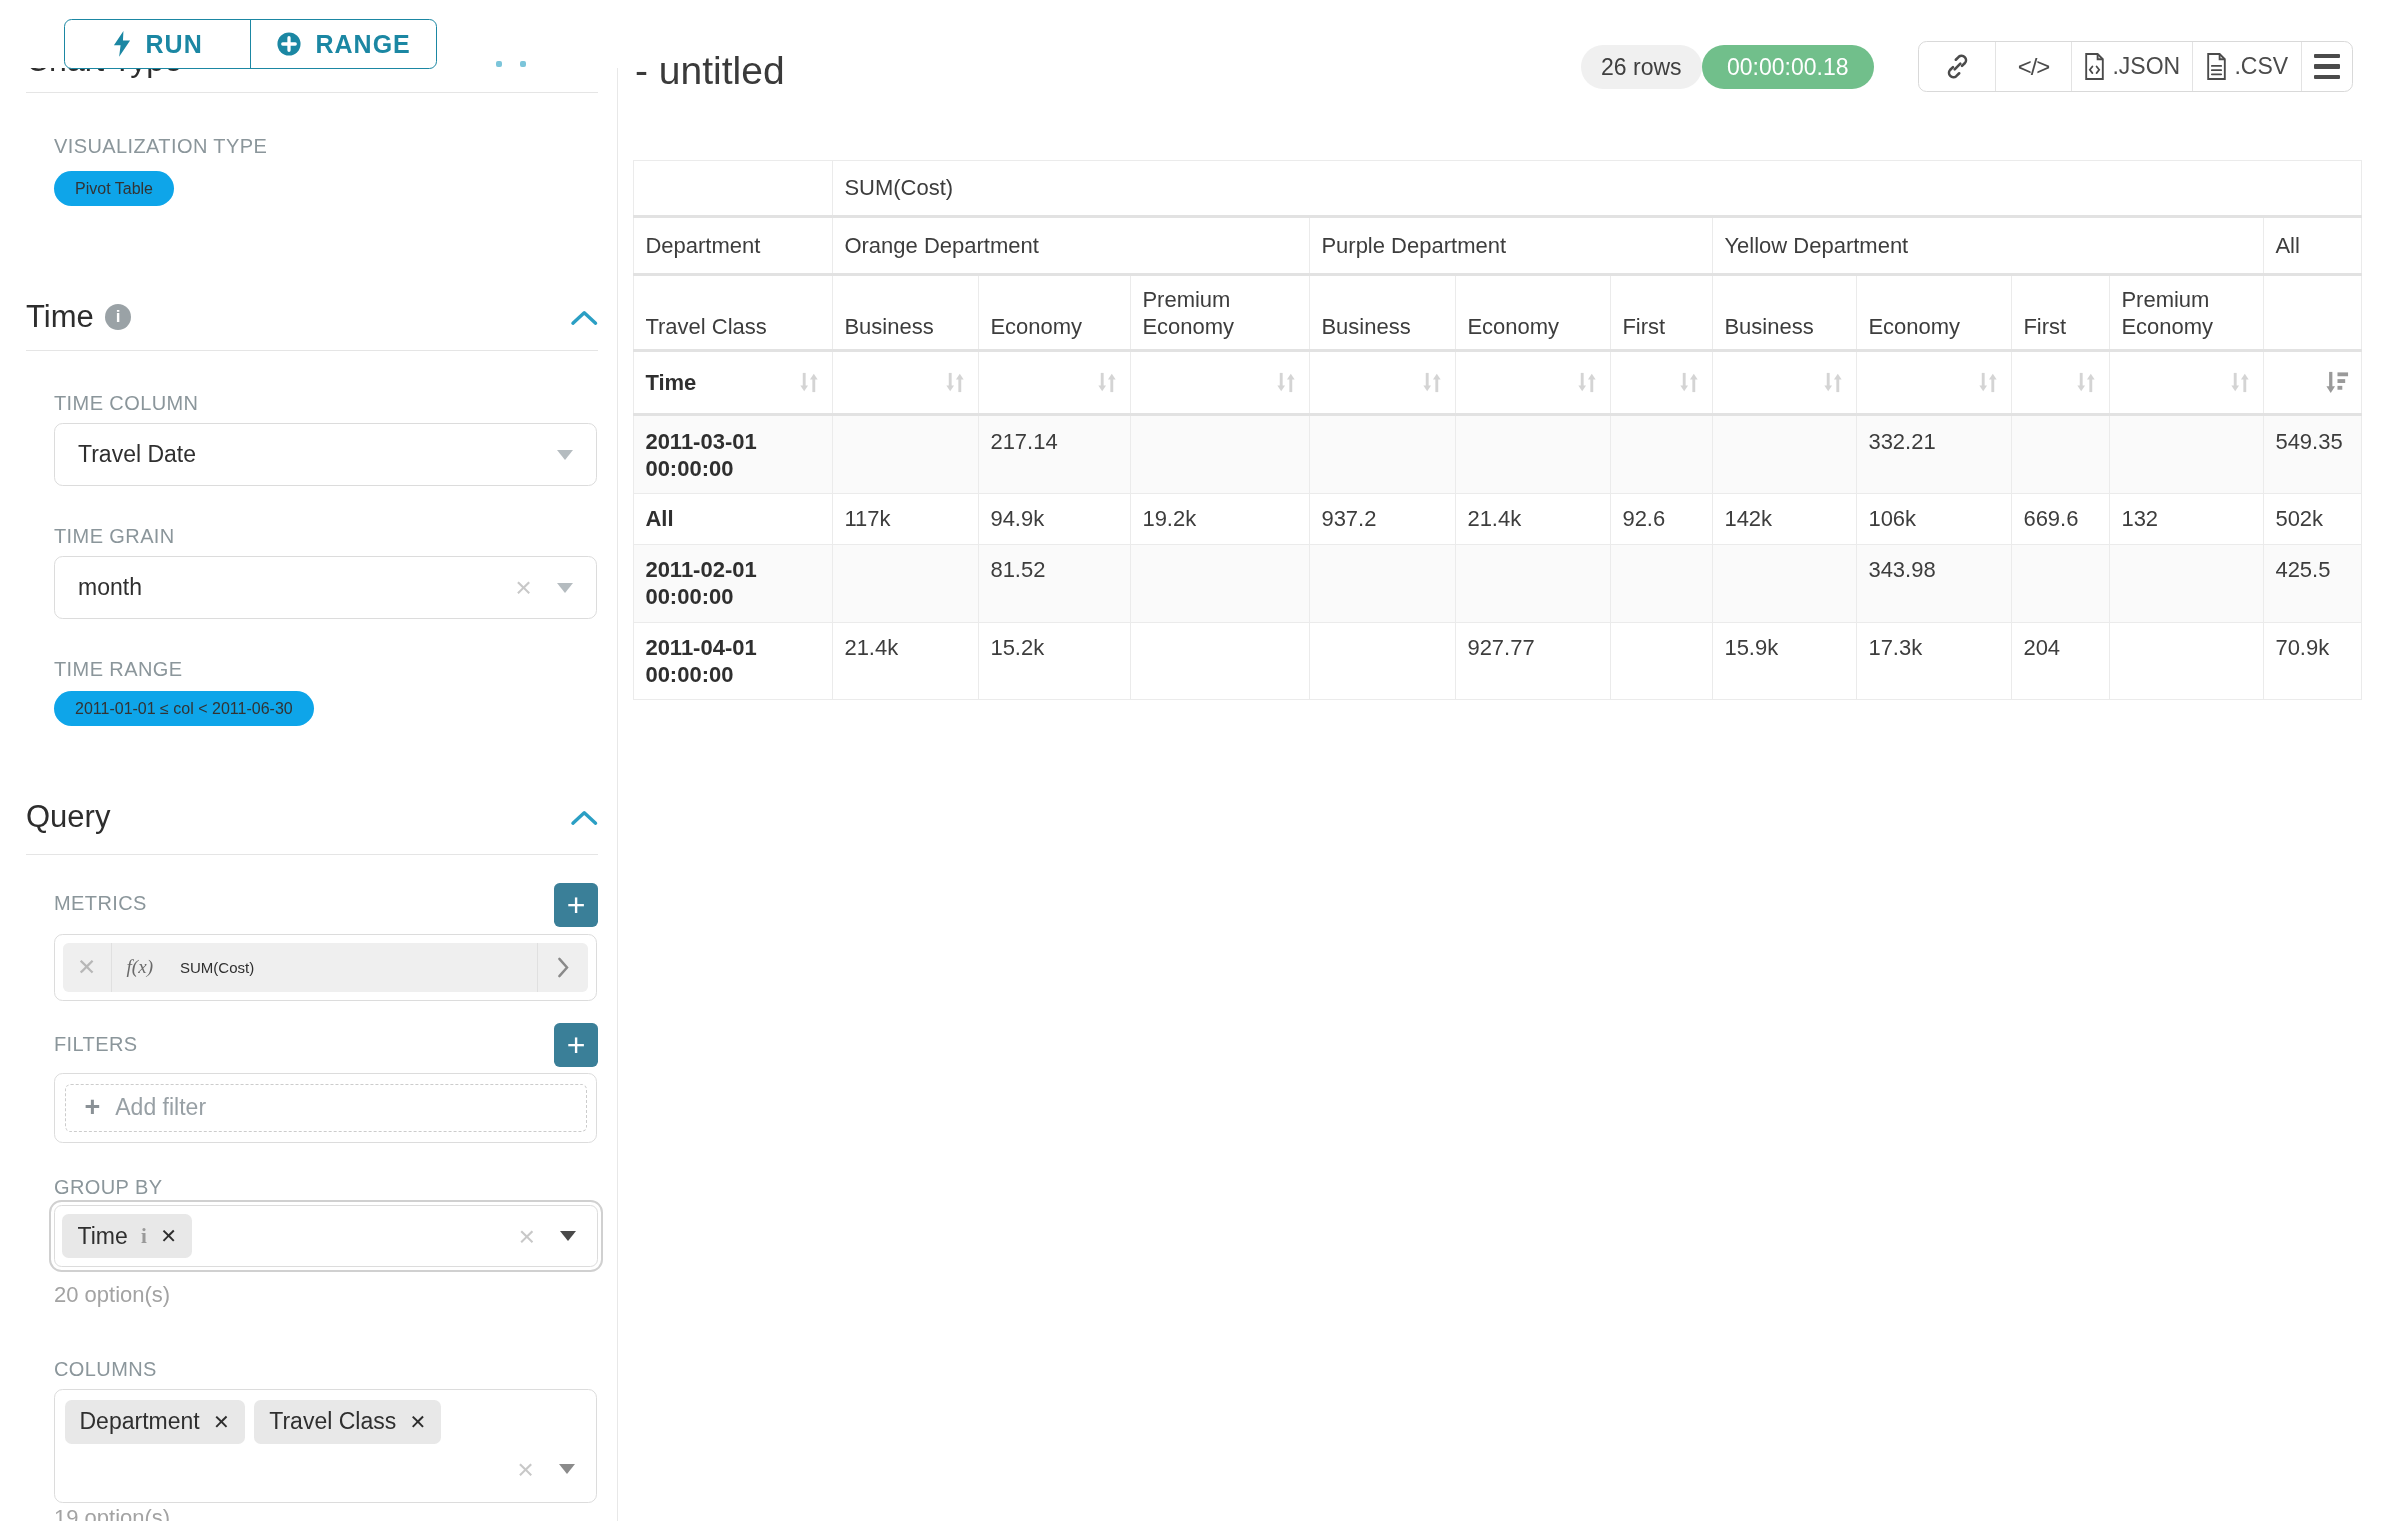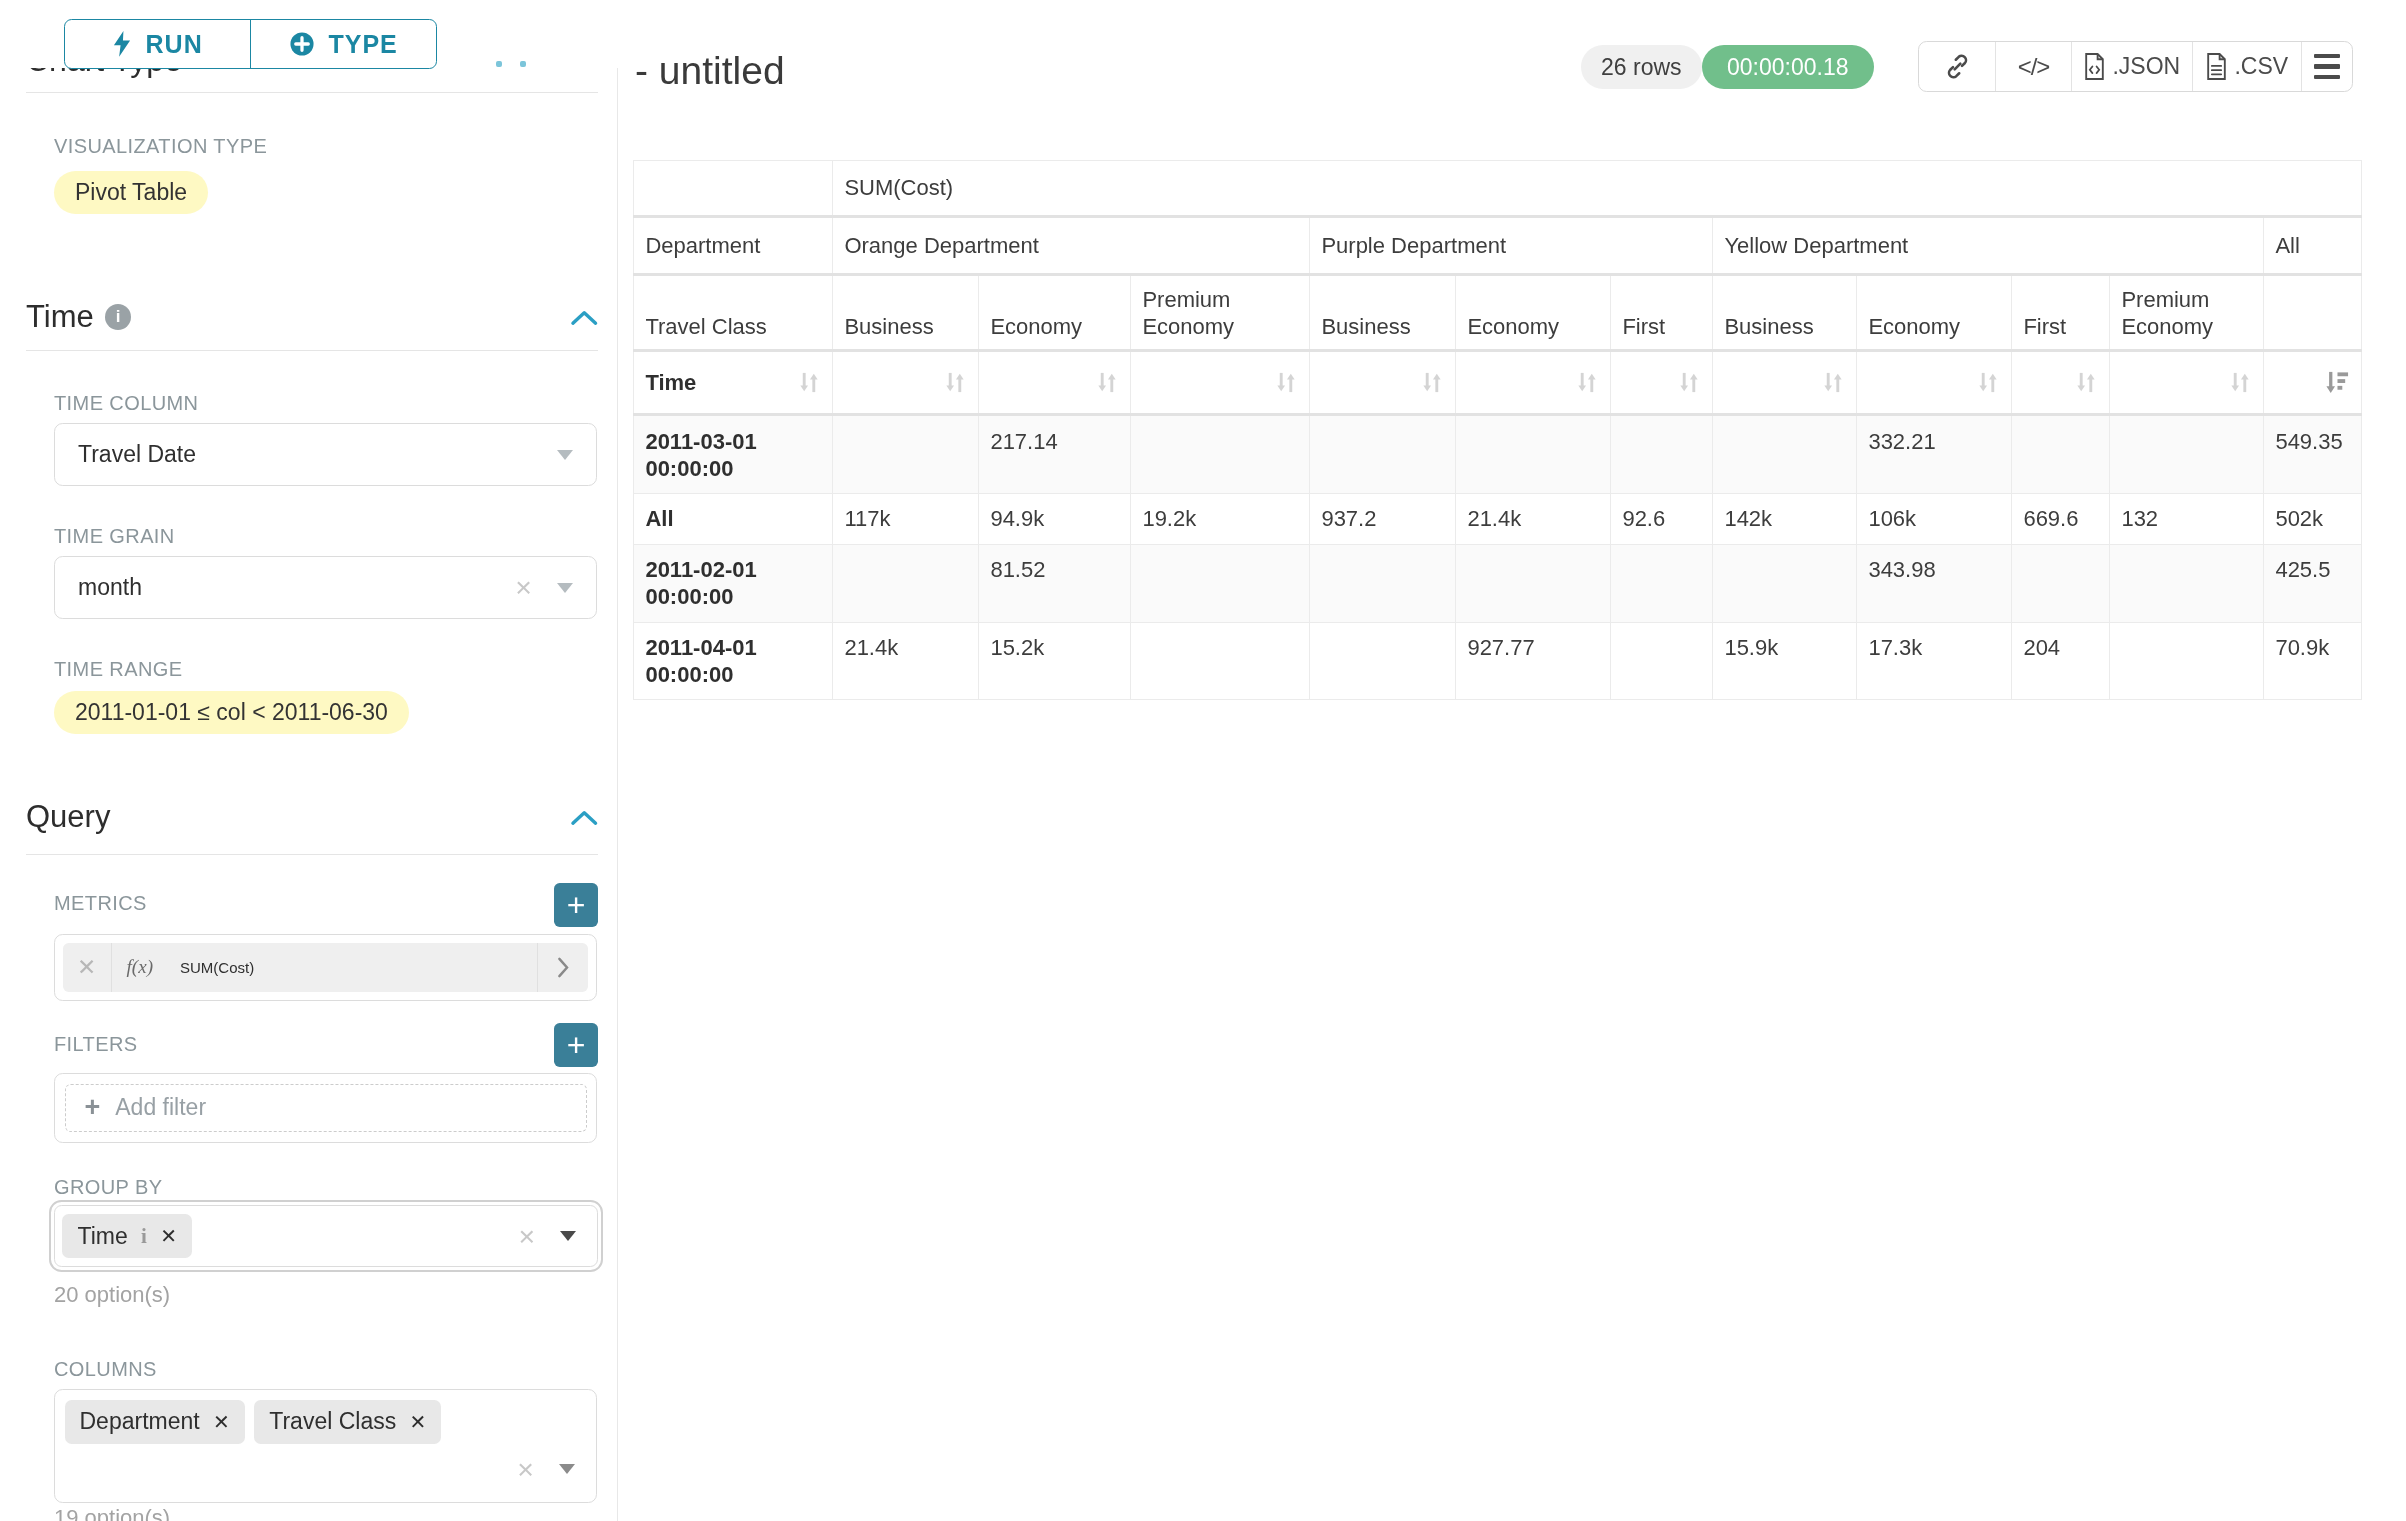--- a/index.html
+++ b/index.html
@@ -20,23 +20,23 @@
     gap:13.3px; font-size:25px; font-weight:700; letter-spacing:1px; color:#1b87a3;
     cursor:pointer; }
   .runsave .btn + .btn { border-left:1.9px solid #1b87a3; }
   .clip-dots { position:absolute; top:61px; z-index:3; width:5.7px; height:5.7px;
     border-radius:1.9px; background:#7cc5da; }
   .hr { position:absolute; left:26px; width:572px; height:0;
     border-top:1.9px solid #e5e5e5; }
   .ctl-label { position:absolute; left:54px; font-size:20px; color:#8b969b;
     letter-spacing:0.4px; }
   .hint { position:absolute; left:54px; font-size:22px; color:#a3a3a3; }
-  .gray-pill { position:absolute; background:#fef9c3; border-radius:22px;
-    display:flex; align-items:center; padding:0 21px; font-size:23px; color:#333;
-    height:43px; }
+  .gray-pill { position:absolute; background:#0ea5e9; border-radius:22px;
+    display:flex; align-items:center; padding:0 21px; font-size:16px; color:#333;
+    height:35px; }
   .section-head { position:absolute; left:26px; width:572px; height:40px;
     display:flex; align-items:center; }
   .section-head .t { font-size:31px; color:#2d2d2d; }
   .info-dot { width:26px; height:26px; border-radius:50%; background:#9aa2a6;
     color:#fff; font-size:17px; font-weight:700; display:inline-flex;
     align-items:center; justify-content:center; margin-left:11.4px; }
   .chev-up { margin-left:auto; }
   .select { position:absolute; left:54px; width:543px; height:63px;
     border:1.9px solid #dcdcdc; border-radius:8.6px; background:#fff; display:flex;
     align-items:center; padding:0 23px; font-size:23px; color:#2f2f2f; }
@@ -136,21 +136,21 @@
         <svg width="20" height="27.6" viewBox="0 0 21 29">
           <polygon points="12,1 2,16 9,16 7.5,28 19,11 11.5,11" fill="#1b87a3"></polygon>
         </svg>
         <span>RUN</span>
       </div>
       <div class="btn">
         <svg width="26" height="26" viewBox="0 0 27 27">
           <circle cx="13.5" cy="13.5" r="12" fill="#1b87a3"></circle>
           <path d="M13.5 7v13M7 13.5h13" stroke="#fff" stroke-width="3.4" stroke-linecap="round"></path>
         </svg>
-        <span>TYPE</span>
+        <span>RANGE</span>
       </div>
     </div>
   </div>
   <span class="clip-dots" style="left:496px"></span>
   <span class="clip-dots" style="left:520px"></span>
 
   <div class="hr" style="top:92px"></div>
 
   <div class="ctl-label" style="top:135px">VISUALIZATION TYPE</div>
   <div class="gray-pill" style="left:54px; top:171px">Pivot Table</div>

